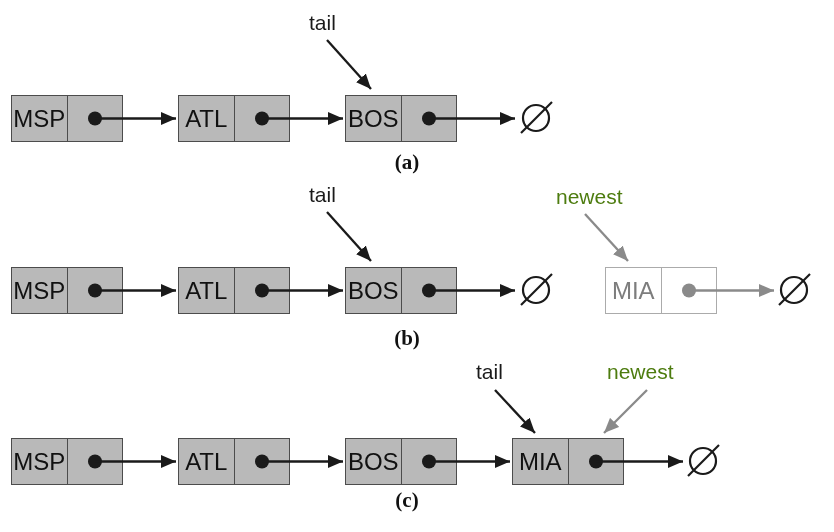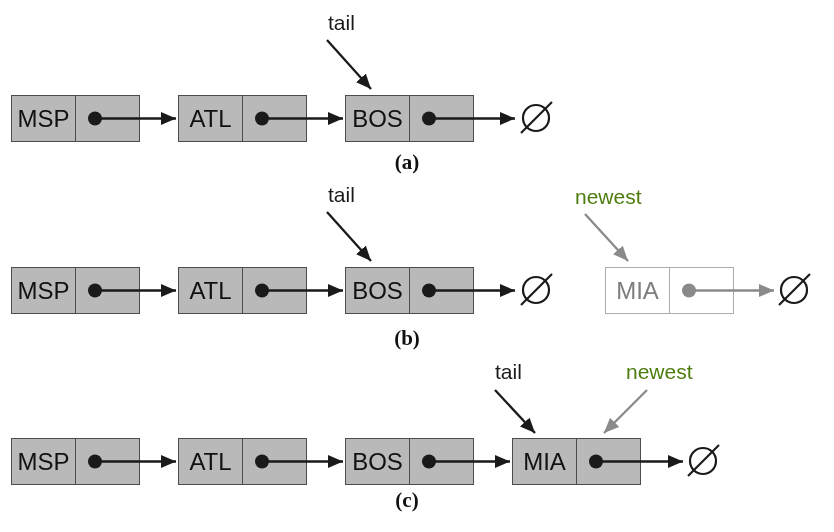--- a/index.html
+++ b/index.html
@@ -2,33 +2,33 @@
 <html><head>
 <meta charset="utf-8">
 <style>
   html,body { margin:0; padding:0; background:#ffffff; }
   .canvas {
     position:relative; width:834px; height:532px; background:#ffffff;
     font-family:"Liberation Sans", sans-serif; overflow:hidden;
   }
   .overlay { position:absolute; left:0; top:0; pointer-events:none; z-index:3; }
   .node {
-    position:absolute; width:129px; height:47px; display:flex;
+    position:absolute; width:112px; height:47px; display:flex;
     background:#b9b9b9; border:1.5px solid #4c4c4c; box-sizing:border-box; z-index:1;
   }
   .node .cell { flex:1 1 50%; display:flex; align-items:center; justify-content:center; }
   .node .cell.data { border-right:1.5px solid #4c4c4c; }
   .node .cell.data span {
     font-size:24px; color:#111111; letter-spacing:0px; line-height:1;
   }
   .node.new { background:#ffffff; border-color:#ababab; }
   .node.new .cell.data { border-right-color:#ababab; }
   .node.new .cell.data span { color:#7d7d7d; }
   .lbl {
-    position:absolute; font-size:21px; line-height:1; color:#1a1a1a; z-index:2; white-space:nowrap;margin-left:19px;
+    position:absolute; font-size:21px; line-height:1; color:#1a1a1a; z-index:2; white-space:nowrap;
   }
   .lbl.gray { color:#4d7c0f; }
   .cap {
     position:absolute; width:56px; text-align:center; z-index:2;
     font-family:"Liberation Serif", serif; font-weight:700; font-size:21px; color:#111111;
   }
   .kline { stroke:#1a1a1a; stroke-width:2.3; fill:none; }
   .gline { stroke:#8a8a8a; stroke-width:2.3; fill:none; }
   .kdot  { fill:#1a1a1a; }
   .gdot  { fill:#8a8a8a; }

